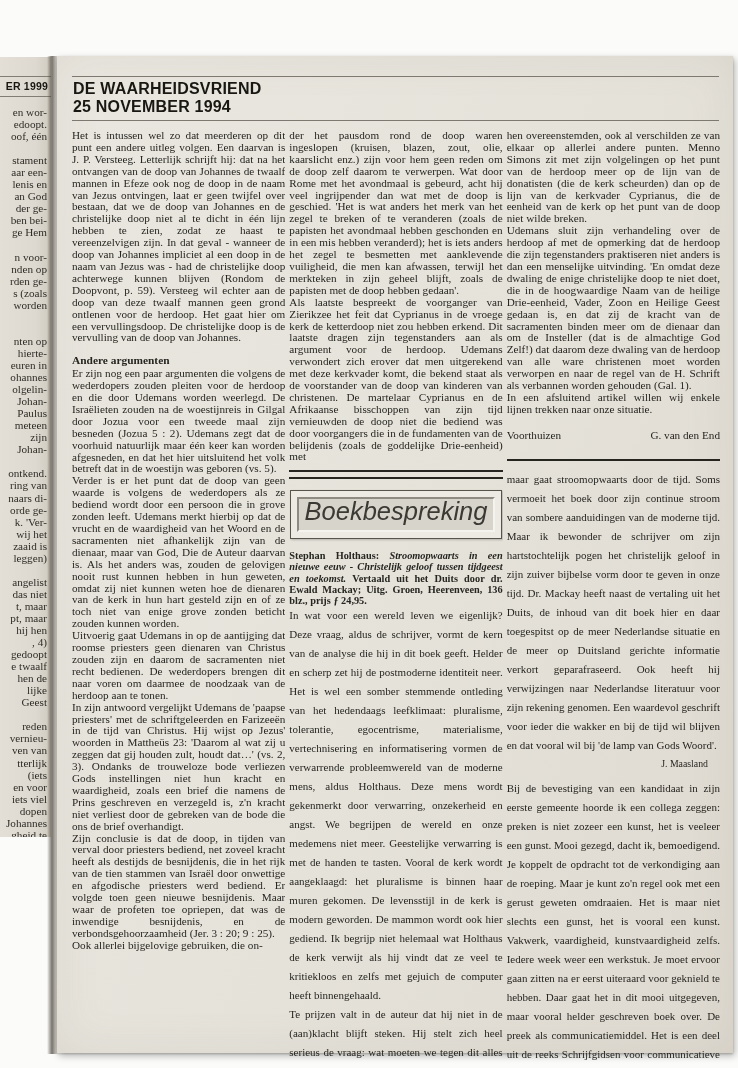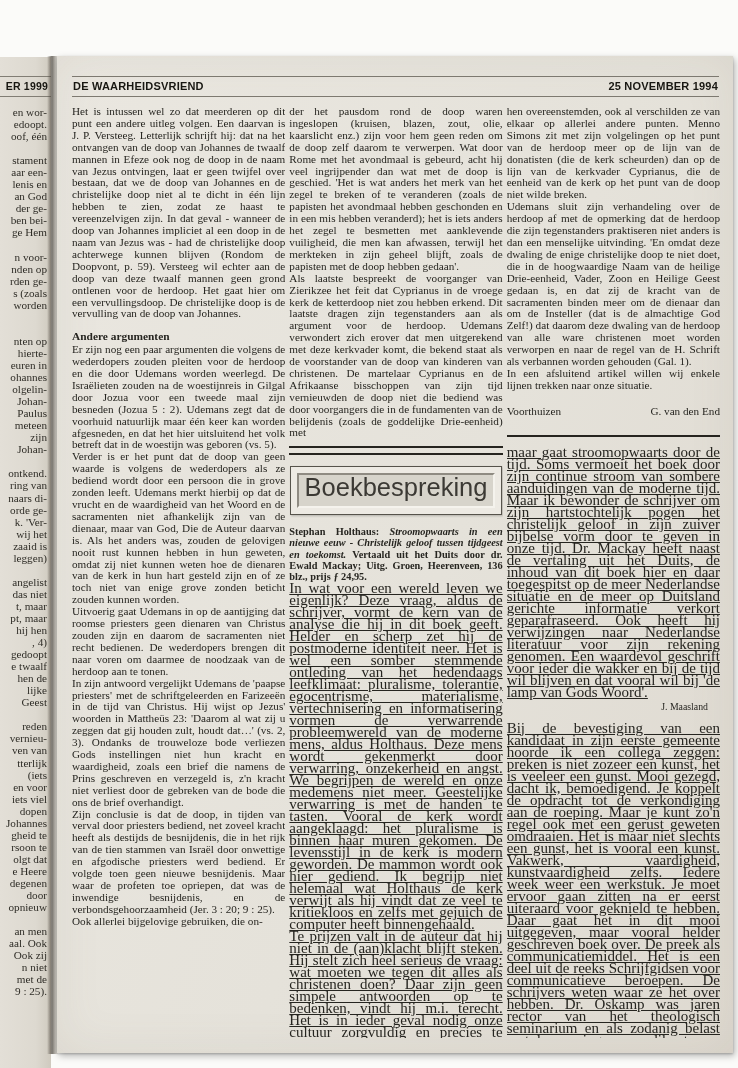--- a/index.html
+++ b/index.html
@@ -3,21 +3,21 @@
 <meta charset="utf-8">
 <style>
   html,body{margin:0;padding:0;}
   body{
     width:738px;height:1068px;position:relative;overflow:hidden;
     background:#fbfbf9;
     font-family:"Liberation Serif", serif;
   }
   
   .prev-page{
-    position:absolute;left:0;top:57px;width:51px;height:1012px;
+    position:absolute;left:0;top:57px;width:51px;height:780px;
     background:linear-gradient(90deg,#e3dfd7 0%,#ddd9d0 70%,#cfcabf 100%);
     overflow:hidden;color:#2a2823;
   }
   .prev-head{padding-top:19px;}
   .prev-head .rule{border-top:1px solid #817d74;margin:0;}
   .prev-head .frag{
     font-family:"Liberation Sans", sans-serif;font-weight:bold;font-size:10.5px;
     text-align:right;padding:3px 3px 4px 0;letter-spacing:.2px;color:#181712;
   }
   .prev-frags{
@@ -32,45 +32,45 @@
   .page{
     position:absolute;left:57px;top:56px;width:676px;height:997px;
     background:linear-gradient(112deg,#eae7e0 0%,#e5e2da 55%,#ded9d0 100%);
     box-shadow:2px 3px 7px rgba(0,0,0,.28), 0 1px 2px rgba(0,0,0,.2), inset 0 0 45px rgba(125,113,95,.10);
     color:#262520;
   }
   .page-header{margin:20px 14px 0 15px;}
   .page-header .rule{border-top:1px solid #7d7970;}
   .hrow{
     display:flex;justify-content:space-between;align-items:baseline;
-    font-family:"Liberation Sans", sans-serif;font-weight:bold;font-size:11px;
-    letter-spacing:.2px;color:#181712;padding:3px 1px 4px 1px;
+    font-family:"Liberation Sans", sans-serif;font-weight:bold;font-size:16px;
+    letter-spacing:.2px;color:#181712;padding:3px 1px 4px 1px;flex-direction:column;
   }
   
   .cols{display:flex;gap:4px;margin:9px 13px 0 15px;height:932px;overflow:hidden;}
   .col{flex:1 1 0;min-width:0;text-align:justify;font-size:11.2px;line-height:11.9px;overflow:hidden;}
   .col p{margin:0;}
   h3.subhead{font-size:11.4px;margin:11px 0 1px 0;font-weight:bold;text-align:left;}
   .sig-row{display:flex;justify-content:space-between;margin-top:14px;font-size:11.2px;}
   
   .double-rule{height:5px;border-top:2px solid #26241f;border-bottom:2px solid #26241f;margin:7px 0 0 0;}
   .single-rule{border-top:2.5px solid #26241f;margin:17px 0 9px 0;}
   .book-box{
     margin:11px 1px 11px 1px;border:1px solid #56534b;background:#edeae3;
-    padding:6px 6px;box-shadow:1px 1px 2px rgba(0,0,0,.22);
+    padding:6px 6px;box-shadow:1px 1px 2px rgba(0,0,0,.22);font-style:italic;
   }
   .book-box-inner{
     background:#d7d4cb;
     border-top:2px solid #8f8b82;border-left:2px solid #8f8b82;
     border-bottom:2px solid #f5f3ed;border-right:2px solid #f5f3ed;
     text-align:center;font-family:"Liberation Sans", sans-serif;
     font-size:25.5px;color:#3b3934;padding:7px 0 12px 0;
   }
   .review-intro{font-weight:bold;font-size:10.3px;line-height:11.2px;margin:0 0 5px 17px;text-align:justify;}
-  .review-body{font-size:15px;line-height:12px;text-align:justify;text-decoration:underline;}
+  .review-body{font-size:11px;line-height:19px;text-align:justify;}
   .review-sig{text-align:right;font-size:9.8px;margin:3px 12px 9px 0;}
 </style>
 </head>
 <body>
 
 <div class="prev-page">
   <div class="prev-head">
     <div class="rule"></div>
     <div class="frag">ER 1999</div>
     <div class="rule"></div>

